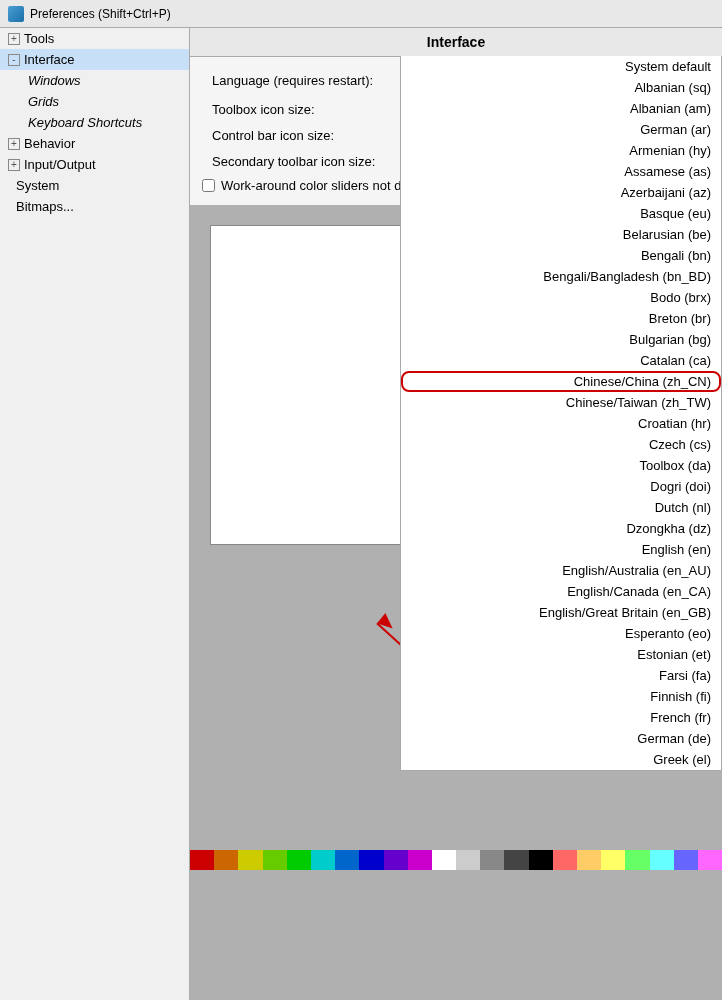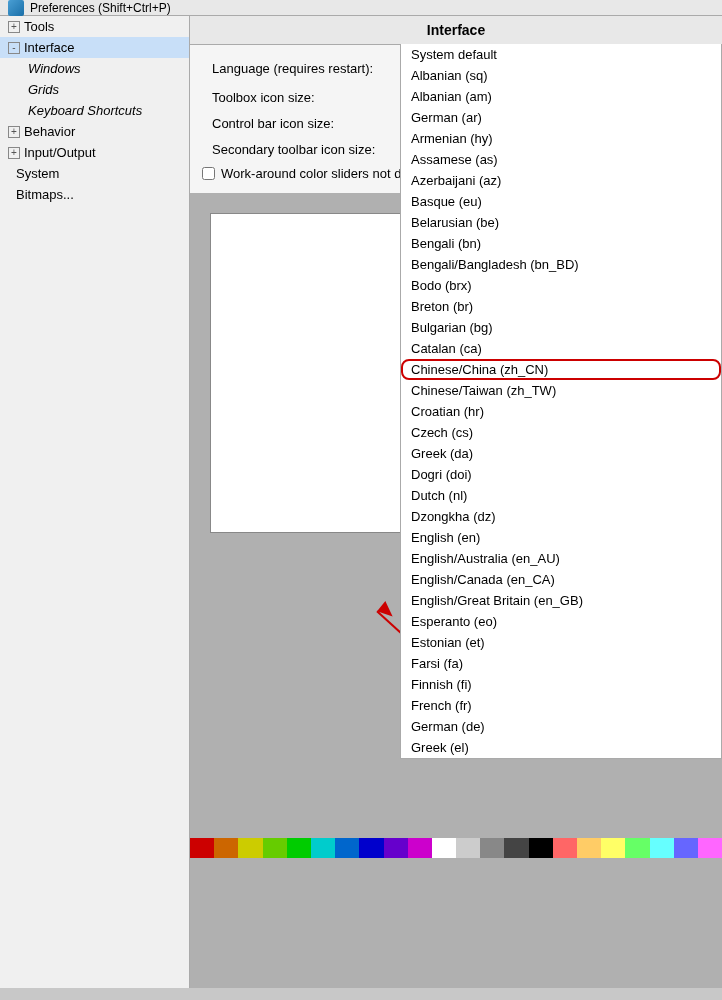--- a/index.html
+++ b/index.html
@@ -10,21 +10,21 @@
       width: 722px;
       height: 1000px;
       overflow: hidden;
       position: relative;
     }
 
     
     .title-bar {
       background: #e8e8e8;
       border-bottom: 1px solid #aaa;
-      height: 16px;
+      height: 28px;
       display: flex;
       align-items: center;
       padding: 0 8px;
       gap: 6px;
     }
     .title-bar-icon {
       width: 16px;
       height: 16px;
       background: linear-gradient(135deg, #4a9fd4 0%, #1a6fa8 100%);
       border-radius: 2px;
@@ -145,20 +145,21 @@
       position: absolute;
       top: 28px; 
       left: 210px;
       right: 0;
       background: #fff;
       border: 1px solid #aaa;
       border-top: none;
       z-index: 100;
       overflow-y: auto;
       max-height: 860px;
+      text-align: right;
     }
 
     .dropdown-item {
       padding: 3px 10px;
       cursor: pointer;
       font-size: 13px;
       color: #000;
       white-space: nowrap;
     }
     .dropdown-item.highlighted {
@@ -335,21 +336,21 @@
         <div class="dropdown-item">Bengali (bn)</div>
         <div class="dropdown-item">Bengali/Bangladesh (bn_BD)</div>
         <div class="dropdown-item">Bodo (brx)</div>
         <div class="dropdown-item">Breton (br)</div>
         <div class="dropdown-item">Bulgarian (bg)</div>
         <div class="dropdown-item">Catalan (ca)</div>
         <div class="dropdown-item highlighted">Chinese/China (zh_CN)</div>
         <div class="dropdown-item">Chinese/Taiwan (zh_TW)</div>
         <div class="dropdown-item">Croatian (hr)</div>
         <div class="dropdown-item">Czech (cs)</div>
-        <div class="dropdown-item">Greek (da)</div>
+        <div class="dropdown-item">Toolbox (da)</div>
         <div class="dropdown-item">Dogri (doi)</div>
         <div class="dropdown-item">Dutch (nl)</div>
         <div class="dropdown-item">Dzongkha (dz)</div>
         <div class="dropdown-item">English (en)</div>
         <div class="dropdown-item">English/Australia (en_AU)</div>
         <div class="dropdown-item">English/Canada (en_CA)</div>
         <div class="dropdown-item">English/Great Britain (en_GB)</div>
         <div class="dropdown-item">Esperanto (eo)</div>
         <div class="dropdown-item">Estonian (et)</div>
         <div class="dropdown-item">Farsi (fa)</div>

